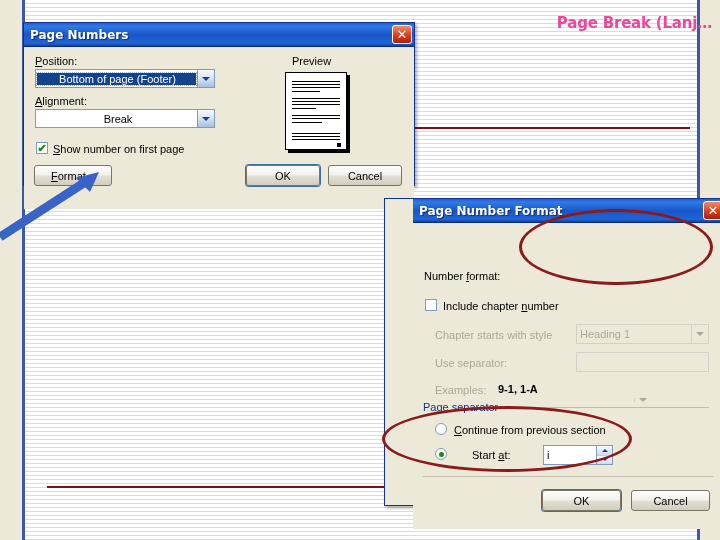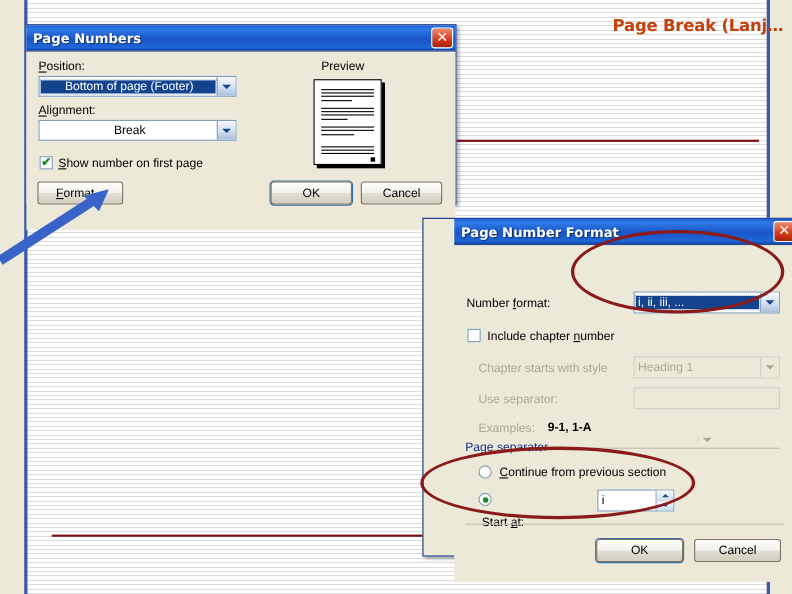--- a/index.html
+++ b/index.html
@@ -14,21 +14,21 @@
     background-image:repeating-linear-gradient(
         to bottom,
         #ffffff 0px, #ffffff 3px,
         #dcdcdc 3px, #dcdcdc 4px);
     z-index:0;
   }
   
   #slide-title{
     position:absolute;right:8px;top:14px;z-index:6;
     font-family:"DejaVu Sans", sans-serif;
-    font-weight:bold;font-size:15px;color:#c2410c;
+    font-weight:bold;font-size:15px;color:#ec4899;
     letter-spacing:-0.2px;white-space:nowrap;
   }
   
   .doc-rule{position:absolute;height:2px;background:#7e1015;z-index:2;}
   .doc-tick{position:absolute;width:5px;height:9px;background:#7e1015;z-index:2;}
   
   .page-edge{position:absolute;background:#3a5aa8;z-index:2;}
   .page-margin{position:absolute;background:#ece9d8;z-index:1;}
 
   
@@ -195,26 +195,20 @@
 </div>
 
 <div class="dlg" style="left:384px;top:198px;width:312px;height:306px;padding-left:28px;">
   <div class="dlg-tb">
     <span class="dlg-tb-title">Page Number Format</span>
     <span class="tb-close">✕</span>
   </div>
   <div class="dlg-body">
 
     <span class="lbl" style="left:11px;top:47px;">Number <span class="u">f</span>ormat:</span>
-    <div class="combo sel" style="left:163px;top:42px;width:133px;height:20px;">
-      <span class="txt">i, ii, iii, ...</span>
-      <span class="arw">
-        <span class="chev"></span>
-      </span>
-    </div>
 
     <div class="cbx" style="left:12px;top:76px;"></div>
     <span class="lbl" style="left:30px;top:77px;">Include chapter <span class="u">n</span>umber</span>
 
     <span class="lbl dim" style="left:22px;top:106px;">Chapter starts with style</span>
     <div class="combo dis" style="left:163px;top:101px;width:133px;height:20px;">
       <span class="txt">Heading 1</span>
       <span class="arw">
         <span class="chev dis"></span>
       </span>
@@ -233,21 +227,21 @@
 
     <span class="lbl grp" style="left:10px;top:178px;">Page separator</span>
     <div class="grpline" style="left:96px;top:184px;width:200px;"></div>
 
     <div class="rdo" style="left:22px;top:200px;"></div>
     <span class="lbl" style="left:41px;top:201px;"><span class="u">C</span>ontinue from previous section</span>
 
     <div class="rdo" style="left:22px;top:225px;">
       <span class="dot"></span>
     </div>
-    <span class="lbl" style="left:25px;top:226px;margin-top:20px;">Start <span class="u">a</span>t:</span>
+    <span class="lbl" style="left:59px;top:226px;">Start <span class="u">a</span>t:</span>
     <div class="spin" style="left:130px;top:222px;width:70px;height:20px;">
       <span class="txt">i</span>
       <span class="btns">
         <div>
             <span class="tri-u"></span>
           </div>
         <div>
             <span class="tri-d"></span>
           </div>
       </span>

